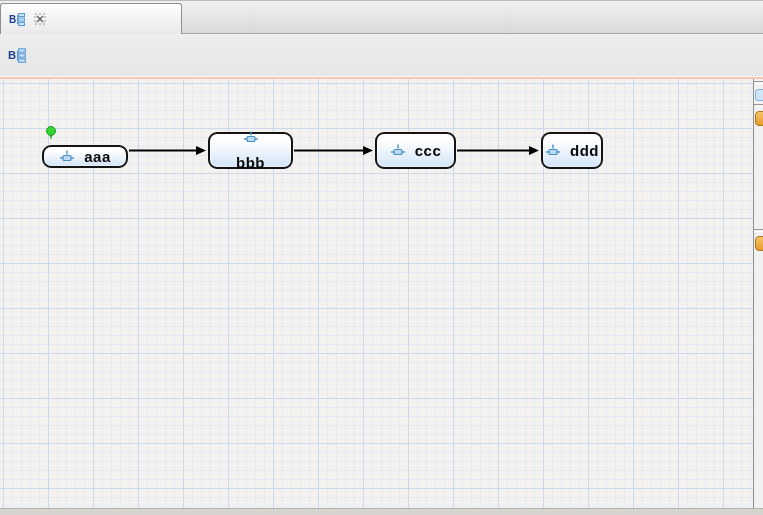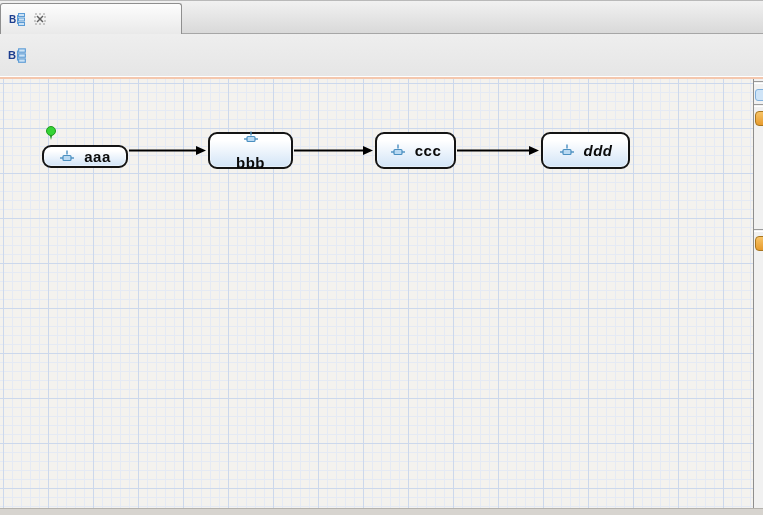--- a/index.html
+++ b/index.html
@@ -125,21 +125,21 @@
           <div class="node" style="left: 375px; top: 53px; width: 81px; height: 37px;">
             <span class="nicon">
               <svg width="16" height="14" viewBox="0 0 16 14">
                 <line x1="8" y1="0.5" x2="8" y2="4.5" stroke="#4a8fc0" stroke-width="1.4"></line>
                 <line x1="1" y1="8" x2="15" y2="8" stroke="#4a8fc0" stroke-width="1.4"></line>
                 <rect x="4" y="5.5" width="8" height="5" rx="1" fill="#b9d9f2" stroke="#4a8fc0" stroke-width="1.2"></rect>
               </svg>
             </span>
             <span class="nlabel">ccc</span>
           </div>
-          <div class="node" style="left: 541px; top: 53px; width: 89px; height: 37px; font-style: italic;">
+          <div class="node" style="left: 541px; top: 53px; width: 62px; height: 37px;">
             <span class="nicon">
               <svg width="16" height="14" viewBox="0 0 16 14">
                 <line x1="8" y1="0.5" x2="8" y2="4.5" stroke="#4a8fc0" stroke-width="1.4"></line>
                 <line x1="1" y1="8" x2="15" y2="8" stroke="#4a8fc0" stroke-width="1.4"></line>
                 <rect x="4" y="5.5" width="8" height="5" rx="1" fill="#b9d9f2" stroke="#4a8fc0" stroke-width="1.2"></rect>
               </svg>
             </span>
             <span class="nlabel">ddd</span>
           </div>
         </div>

